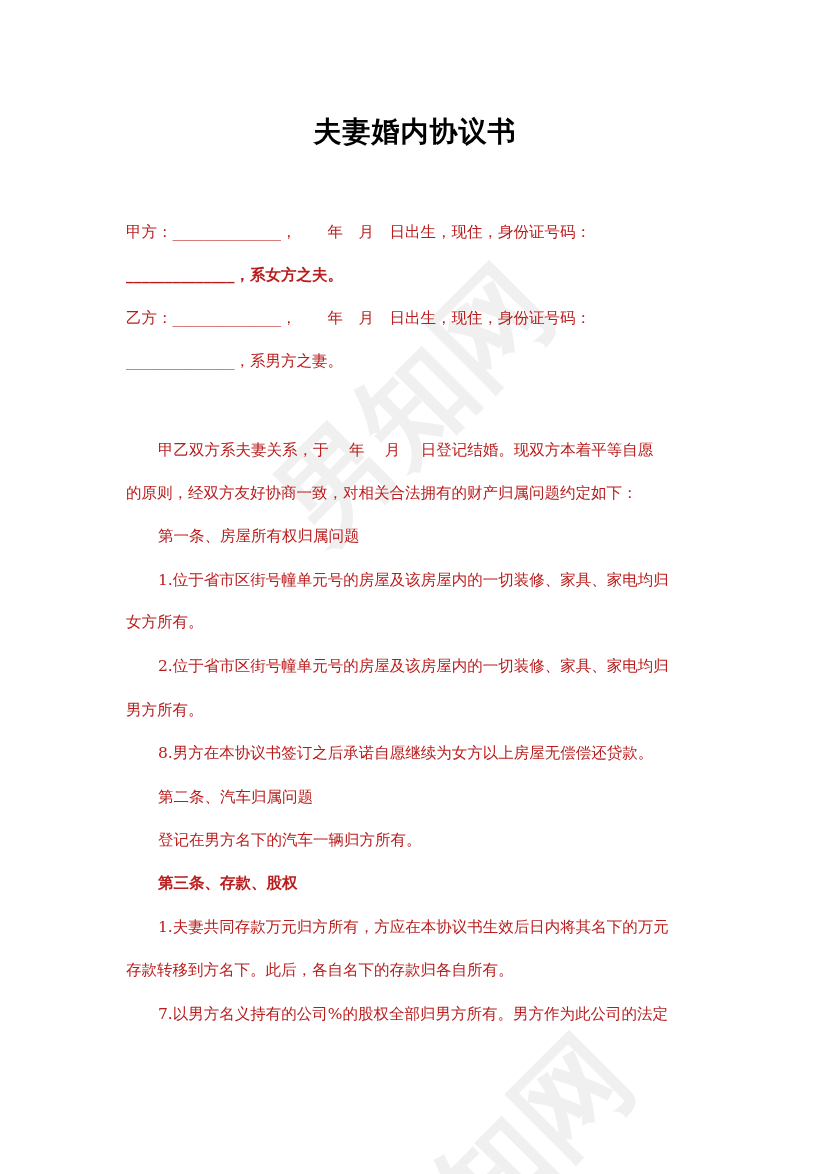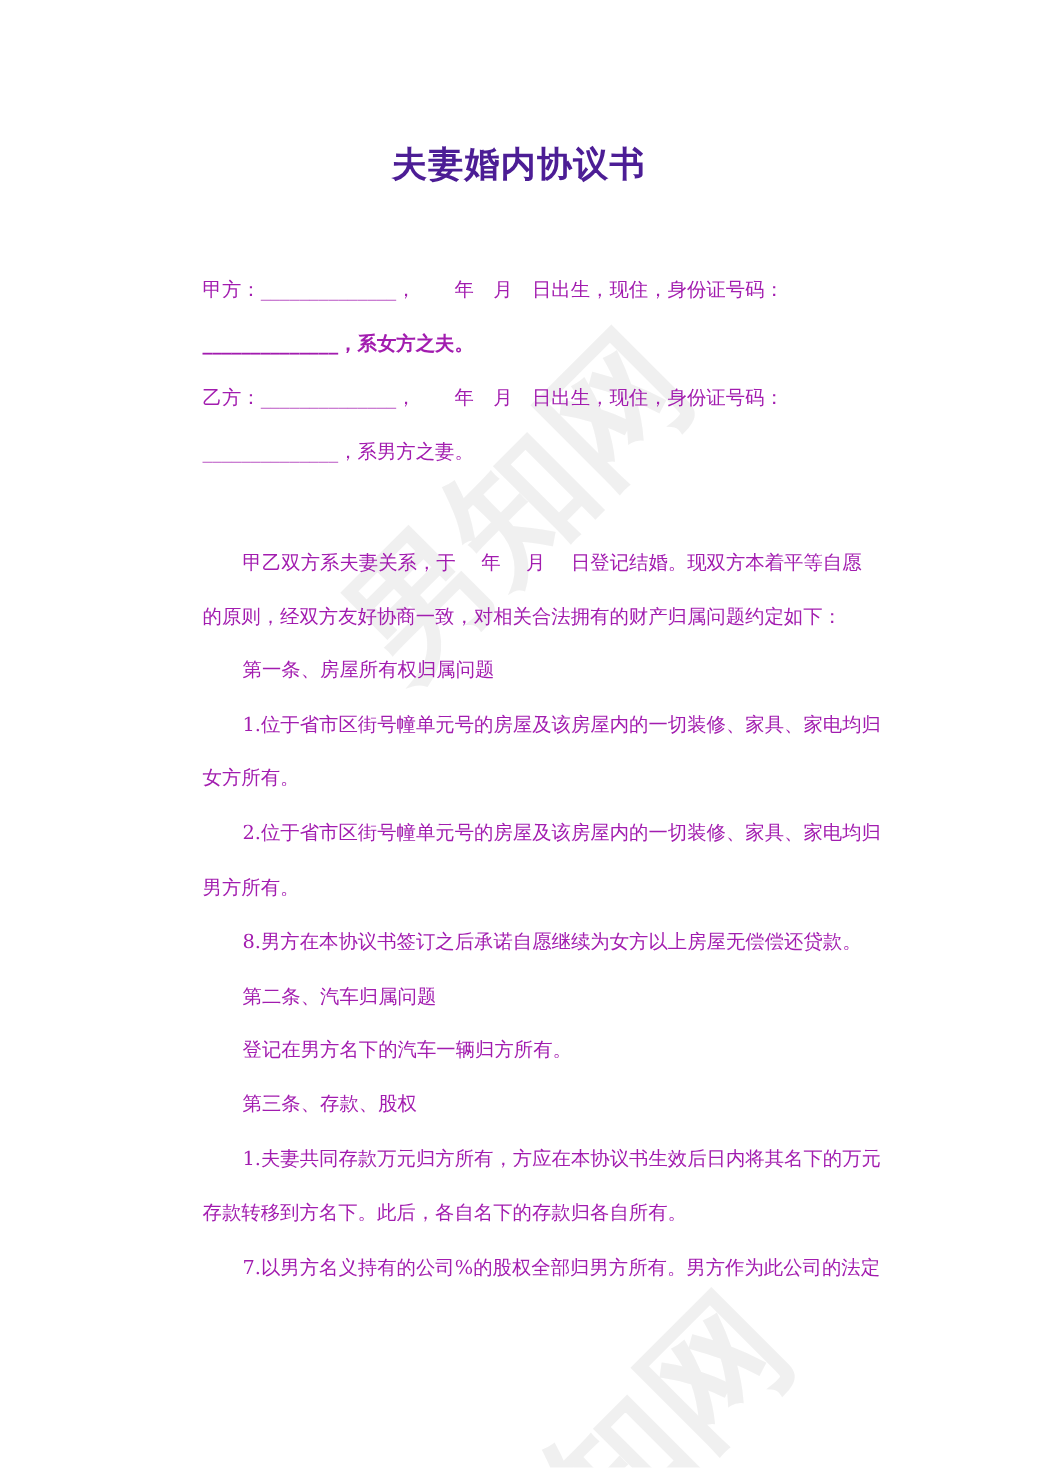--- a/index.html
+++ b/index.html
@@ -1,21 +1,21 @@
 <!DOCTYPE html>
 <html><head>
   <meta charset="utf-8">
   <style>
     html, body { margin: 0; padding: 0; background: #ffffff; }
     body { width: 830px; height: 1174px; position: relative; overflow: hidden;
       font-family: "DejaVu Serif", "Liberation Serif", serif; color: #1a1a1a; }
     .page { position: absolute; left: 0; top: 0; width: 830px; height: 1174px; }
     .title { position: absolute; left: 0; top: 113px; width: 830px; text-align: center;
-      font-size: 28px; font-weight: bold; letter-spacing: 1px; color: #4c1d95; }
-    .line { position: absolute; left: 126px; font-size: 15.5px; white-space: nowrap; line-height: 20px; color: #a21caf; margin-left: 36px; }
+      font-size: 28px; font-weight: bold; letter-spacing: 1px; color: #000000; }
+    .line { position: absolute; left: 126px; font-size: 15.5px; white-space: nowrap; line-height: 20px; color: #b91c1c; }
     .indent { left: 158px; }
     .watermark { position: absolute; font-size: 110px; font-weight: bold; color: rgba(200,200,200,0.28);
       transform: rotate(-45deg); white-space: nowrap; font-family: "DejaVu Sans", sans-serif; pointer-events: none; }
   </style>
 </head>
 <body>
 
 <div class="page">
 
   <div class="watermark" style="left:250px; top:330px;">男知网</div>
@@ -34,18 +34,18 @@
   <div class="line indent" style="top:526px;">第一条、房屋所有权归属问题</div>
   <div class="line indent" style="top:570px;">1.位于省市区街号幢单元号的房屋及该房屋内的一切装修、家具、家电均归</div>
   <div class="line" style="top:612px;">女方所有。</div>
   <div class="line indent" style="top:656px;">2.位于省市区街号幢单元号的房屋及该房屋内的一切装修、家具、家电均归</div>
   <div class="line" style="top:700px;">男方所有。</div>
   <div class="line indent" style="top:743px;">8.男方在本协议书签订之后承诺自愿继续为女方以上房屋无偿偿还贷款。</div>
 
   <div class="line indent" style="top:787px;">第二条、汽车归属问题</div>
   <div class="line indent" style="top:830px;">登记在男方名下的汽车一辆归方所有。</div>
 
-  <div class="line indent" style="top:873px;">第三条、存款、股权</div>
+  <div class="line indent" style="top:873px;font-weight:bold;">第三条、存款、股权</div>
   <div class="line indent" style="top:917px;">1.夫妻共同存款万元归方所有，方应在本协议书生效后日内将其名下的万元</div>
   <div class="line" style="top:960px;">存款转移到方名下。此后，各自名下的存款归各自所有。</div>
   <div class="line indent" style="top:1004px;">7.以男方名义持有的公司%的股权全部归男方所有。男方作为此公司的法定</div>
 
 </div>
 
 </body></html>

